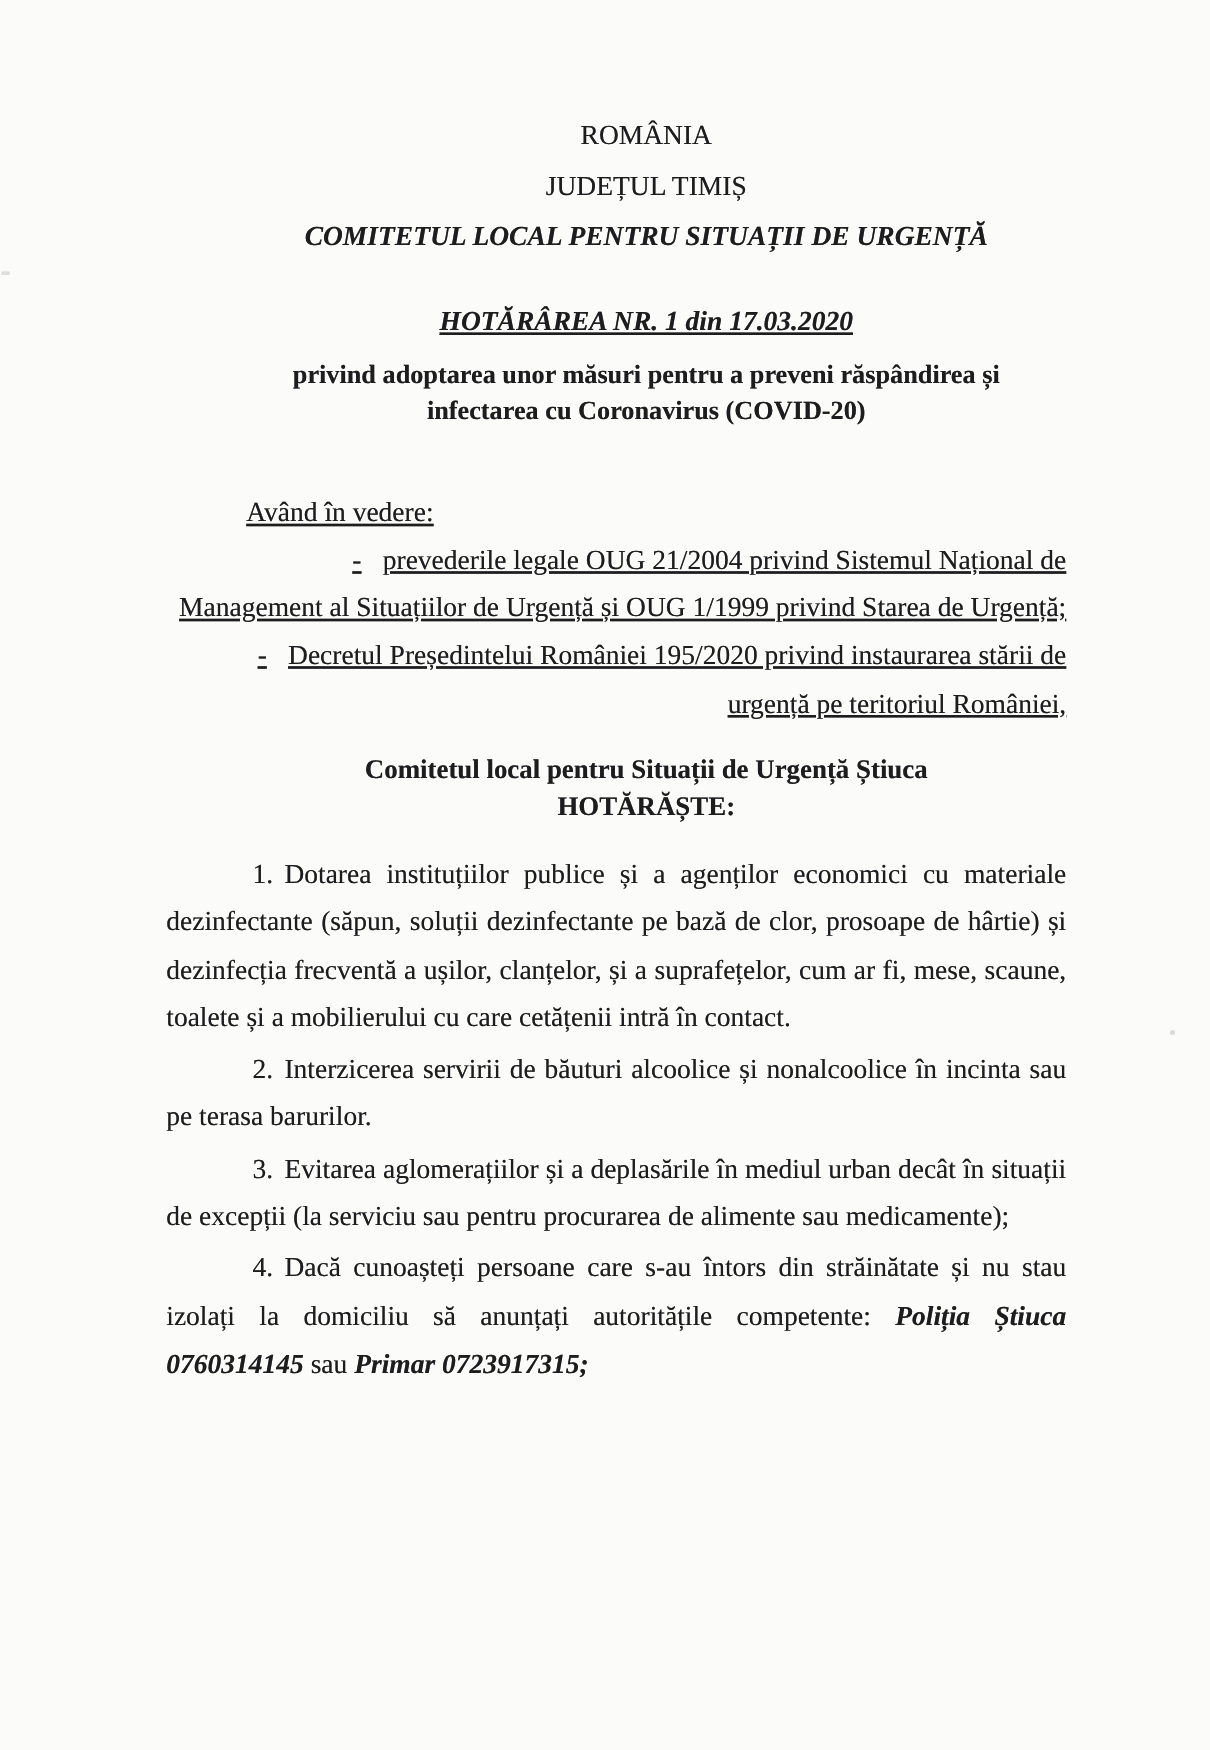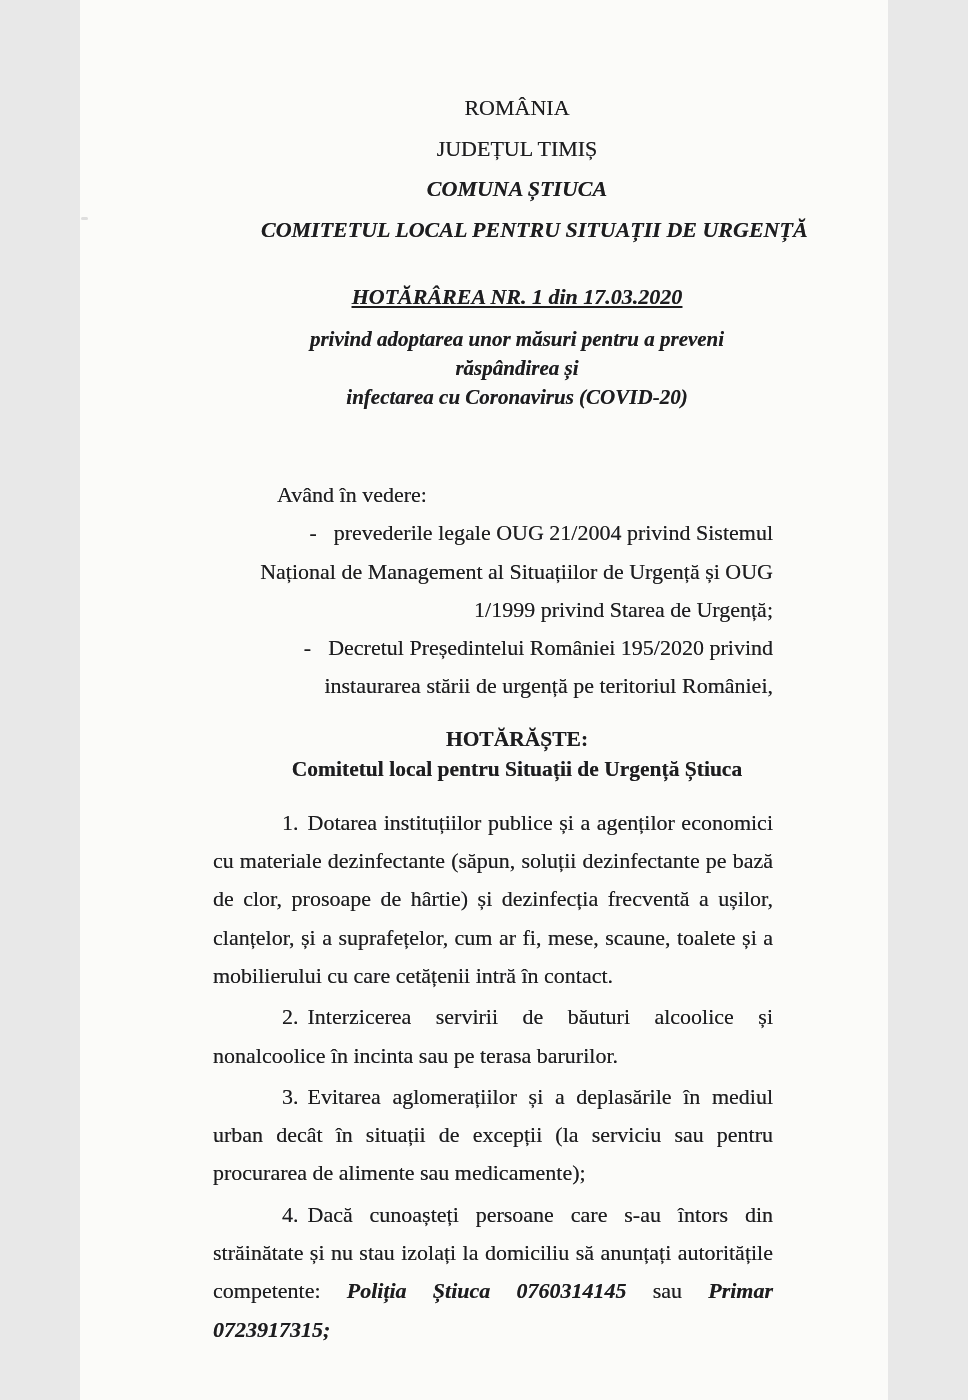--- a/index.html
+++ b/index.html
@@ -2,21 +2,21 @@
 <html><head>
 <meta charset="utf-8">
 <style>
   html, body {
     margin: 0;
     padding: 0;
     background: #e8e8e8;
   }
   .page {
     position: relative;
-    width: 808px;
+    width: 968px;
     height: 1400px;
     margin: 0 auto;
     background: #fbfbf9;
     box-sizing: border-box;
     padding: 88px 115px 0 133px;
     overflow: hidden;
     font-family: "Liberation Serif", "DejaVu Serif", serif;
     color: #1d1d1f;
     text-shadow: 0 0 0.5px rgba(35,35,38,0.65);
   }
@@ -42,28 +42,27 @@
     font-weight: bold;
     font-style: italic;
     line-height: 30px;
     white-space: nowrap;
     text-decoration: underline;
   }
   .title-sub {
     margin-top: 13px;
     font-size: 21px;
     font-weight: bold;
-    font-style: italic;
     line-height: 29px;
   }
 
   
   .body-block { font-size: 22px; line-height: 38.3px; }
 
-  .preamble { margin-top: 64px; }
+  .preamble { margin-top: 48px; text-decoration: underline; }
   .preamble p { margin: 0; }
   .intro-line { text-indent: 64px; }
   .hanging-item { text-indent: 47px; text-align: right; }
   .hanging-item .dash { margin-right: 17px; }
 
   .decision-heading {
     margin-top: 18px;
     text-align: center;
     padding-left: 48px;
     font-size: 21.5px;
@@ -90,41 +89,40 @@
   .speck-2 { left: 1px;  top: 217px; width: 7px; height: 3px; opacity: 0.30; border-radius: 2px; }
 </style>
 </head>
 <body>
 
 <div class="page">
 
   <div class="doc-header">
     <div class="plain">ROMÂNIA</div>
     <div class="plain">JUDEȚUL TIMIȘ</div>
-    <div class="emph">COMUNA ȘTIUCA</div>
     <div class="emph">COMITETUL LOCAL PENTRU SITUAȚII DE URGENȚĂ</div>
   </div>
 
   <div class="title-block">
     <div class="title-main">HOTĂRÂREA NR. 1 din 17.03.2020</div>
     <div class="title-sub">
       <div>privind adoptarea unor măsuri pentru a preveni răspândirea și</div>
       <div>infectarea cu Coronavirus (COVID-20)</div>
     </div>
   </div>
 
   <div class="body-block preamble">
     <p class="intro-line">Având în vedere:</p>
     <p class="hanging-item"><span class="dash">-</span><span>prevederile legale OUG 21/2004 privind Sistemul Național de Management al Situațiilor de Urgență și OUG 1/1999 privind Starea de Urgență;</span></p>
     <p class="hanging-item"><span class="dash">-</span><span>Decretul Președintelui României 195/2020 privind instaurarea stării de urgență pe teritoriul României,</span></p>
   </div>
 
   <div class="decision-heading">
+    <div>Comitetul local pentru Situații de Urgență Știuca</div>
     <div>HOTĂRĂȘTE:</div>
-    <div>Comitetul local pentru Situații de Urgență Știuca</div>
   </div>
 
   <div class="body-block articles">
     <p class="article"><span class="art-num">1.</span><span>Dotarea instituțiilor publice și a agenților economici cu materiale dezinfectante (săpun, soluții dezinfectante pe bază de clor, prosoape de hârtie) și dezinfecția frecventă a ușilor, clanțelor, și a suprafețelor, cum ar fi, mese, scaune, toalete și a mobilierului cu care cetățenii intră în contact.</span></p>
     <p class="article"><span class="art-num">2.</span><span>Interzicerea servirii de băuturi alcoolice și nonalcoolice în incinta sau pe terasa barurilor.</span></p>
     <p class="article"><span class="art-num">3.</span><span>Evitarea aglomerațiilor și a deplasările în mediul urban decât în situații de excepții (la serviciu sau pentru procurarea de alimente sau medicamente);</span></p>
     <p class="article"><span class="art-num">4.</span><span>Dacă cunoașteți persoane care s-au întors din străinătate și nu stau izolați la domiciliu să anunțați autoritățile competente: </span><span class="contact">Poliția Știuca 0760314145</span><span> sau </span><span class="contact">Primar 0723917315;</span></p>
   </div>
 
   <div class="speck speck-1"></div>

